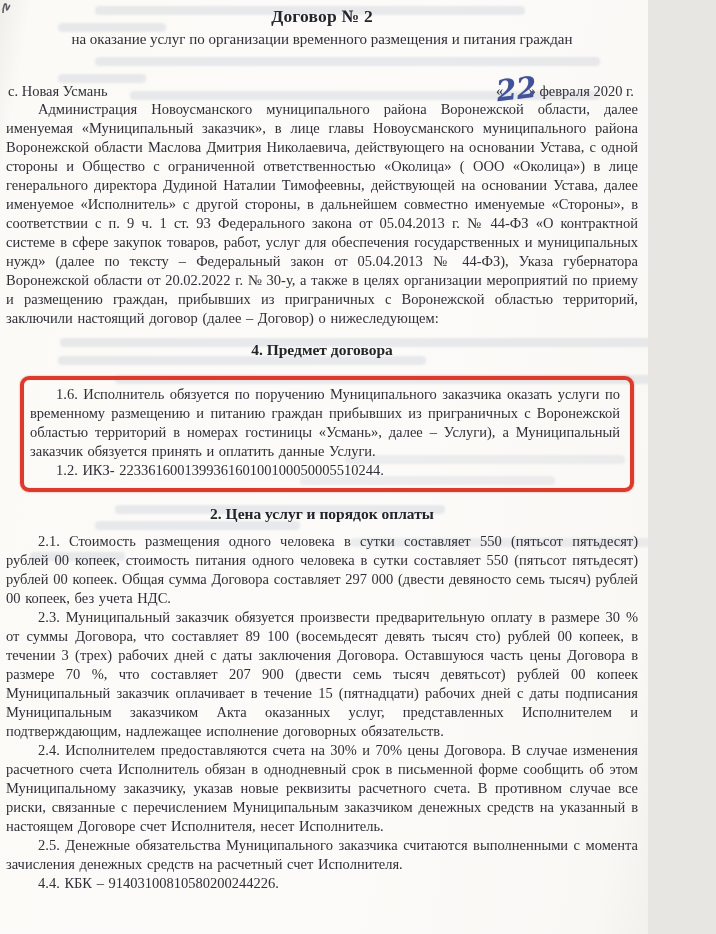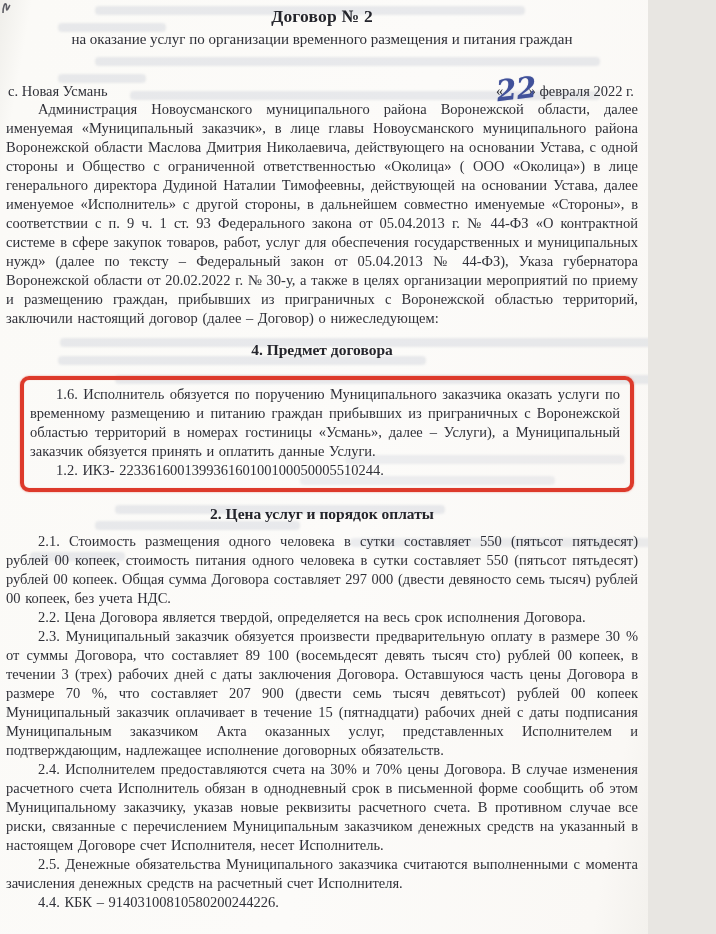--- a/index.html
+++ b/index.html
@@ -121,37 +121,36 @@
   <div class="ghost" style="top:538px;left:350px;width:330px;opacity:.85;"></div>
   <div class="ghost" style="top:552px;left:30px;width:95px;"></div>
 
   <div class="content">
 
     <h1 class="title">Договор № 2</h1>
     <div class="subtitle">на оказание услуг по организации временного размещения и  питания граждан</div>
 
     <div class="dateline">
       <span>с. Новая Усмань</span>
-      <span class="date-right"><span>«</span><span class="hand">22</span><span>»</span><span> февраля 2022 г.</span></span>
+      <span class="date-right"><span>«</span><span class="hand">22</span><span>»</span><span> февраля 2020 г.</span></span>
     </div>
 
     <p class="body preamble">Администрация Новоусманского муниципального района Воронежской области, далее именуемая «Муниципальный заказчик», в лице главы Новоусманского муниципального района Воронежской области Маслова Дмитрия Николаевича, действующего на основании Устава, с одной стороны и Общество с ограниченной ответственностью «Околица»  ( ООО «Околица») в лице  генерального директора Дудиной Наталии Тимофеевны, действующей на основании Устава, далее именуемое «Исполнитель» с другой стороны, в дальнейшем совместно именуемые «Стороны», в соответствии с  п. 9 ч. 1  ст. 93 Федерального закона от 05.04.2013 г. № 44-ФЗ «О контрактной системе в сфере закупок товаров, работ, услуг для обеспечения государственных и муниципальных нужд» (далее по тексту – Федеральный закон от 05.04.2013 № 44-ФЗ),  Указа губернатора Воронежской области от 20.02.2022 г. № 30-у,  а также в целях организации мероприятий по приему и размещению граждан, прибывших из приграничных с Воронежской областью территорий,  заключили настоящий  договор (далее – Договор) о нижеследующем:</p>
 
     <h2 class="sec-heading">4. Предмет договора</h2>
 
     <div class="redbox">
       <p class="body">1.6. Исполнитель обязуется по поручению Муниципального заказчика оказать услуги по временному размещению и питанию граждан  прибывших из приграничных с Воронежской областью территорий в номерах гостиницы «Усмань»,  далее – Услуги), а  Муниципальный заказчик обязуется принять и  оплатить данные  Услуги.</p>
       <p class="body">1.2. ИКЗ- 223361600139936160100100050005510244.</p>
     </div>
 
     <h2 class="sec-heading second">2. Цена услуг и порядок оплаты</h2>
 
     <div class="sec2">
       <p class="body">2.1. Стоимость размещения одного человека в сутки составляет 550 (пятьсот пятьдесят) рублей 00 копеек, стоимость питания одного человека в сутки составляет  550 (пятьсот пятьдесят) рублей 00 копеек. Общая сумма Договора составляет 297 000 (двести девяносто семь тысяч) рублей 00 копеек,  без учета НДС.</p>
-      <p class="body">2.2. Цена Договора является твердой, определяется на весь срок исполнения Договора.</p>
       <p class="body">2.3. Муниципальный заказчик обязуется произвести предварительную оплату  в размере 30 % от  суммы Договора, что составляет 89 100 (восемьдесят девять  тысяч сто) рублей 00 копеек, в течении 3 (трех) рабочих дней  с даты заключения Договора.  Оставшуюся  часть цены Договора в размере  70 %, что составляет 207 900 (двести семь тысяч девятьсот) рублей 00 копеек Муниципальный заказчик оплачивает в течение 15 (пятнадцати) рабочих дней с даты подписания Муниципальным заказчиком Акта оказанных услуг, представленных Исполнителем и подтверждающим, надлежащее исполнение договорных обязательств.</p>
       <p class="body">2.4. Исполнителем предоставляются  счета на 30% и 70% цены Договора. В случае изменения расчетного счета Исполнитель обязан в однодневный срок в письменной форме сообщить об этом Муниципальному заказчику, указав новые реквизиты расчетного счета. В противном случае все риски, связанные с перечислением Муниципальным заказчиком денежных средств на указанный в настоящем Договоре счет Исполнителя, несет Исполнитель.</p>
       <p class="body">2.5. Денежные обязательства Муниципального заказчика считаются выполненными с момента зачисления денежных средств на расчетный счет Исполнителя.</p>
       <p class="body">4.4. КБК – 91403100810580200244226.</p>
     </div>
 
   </div>
 </div>
 
 </body></html>

